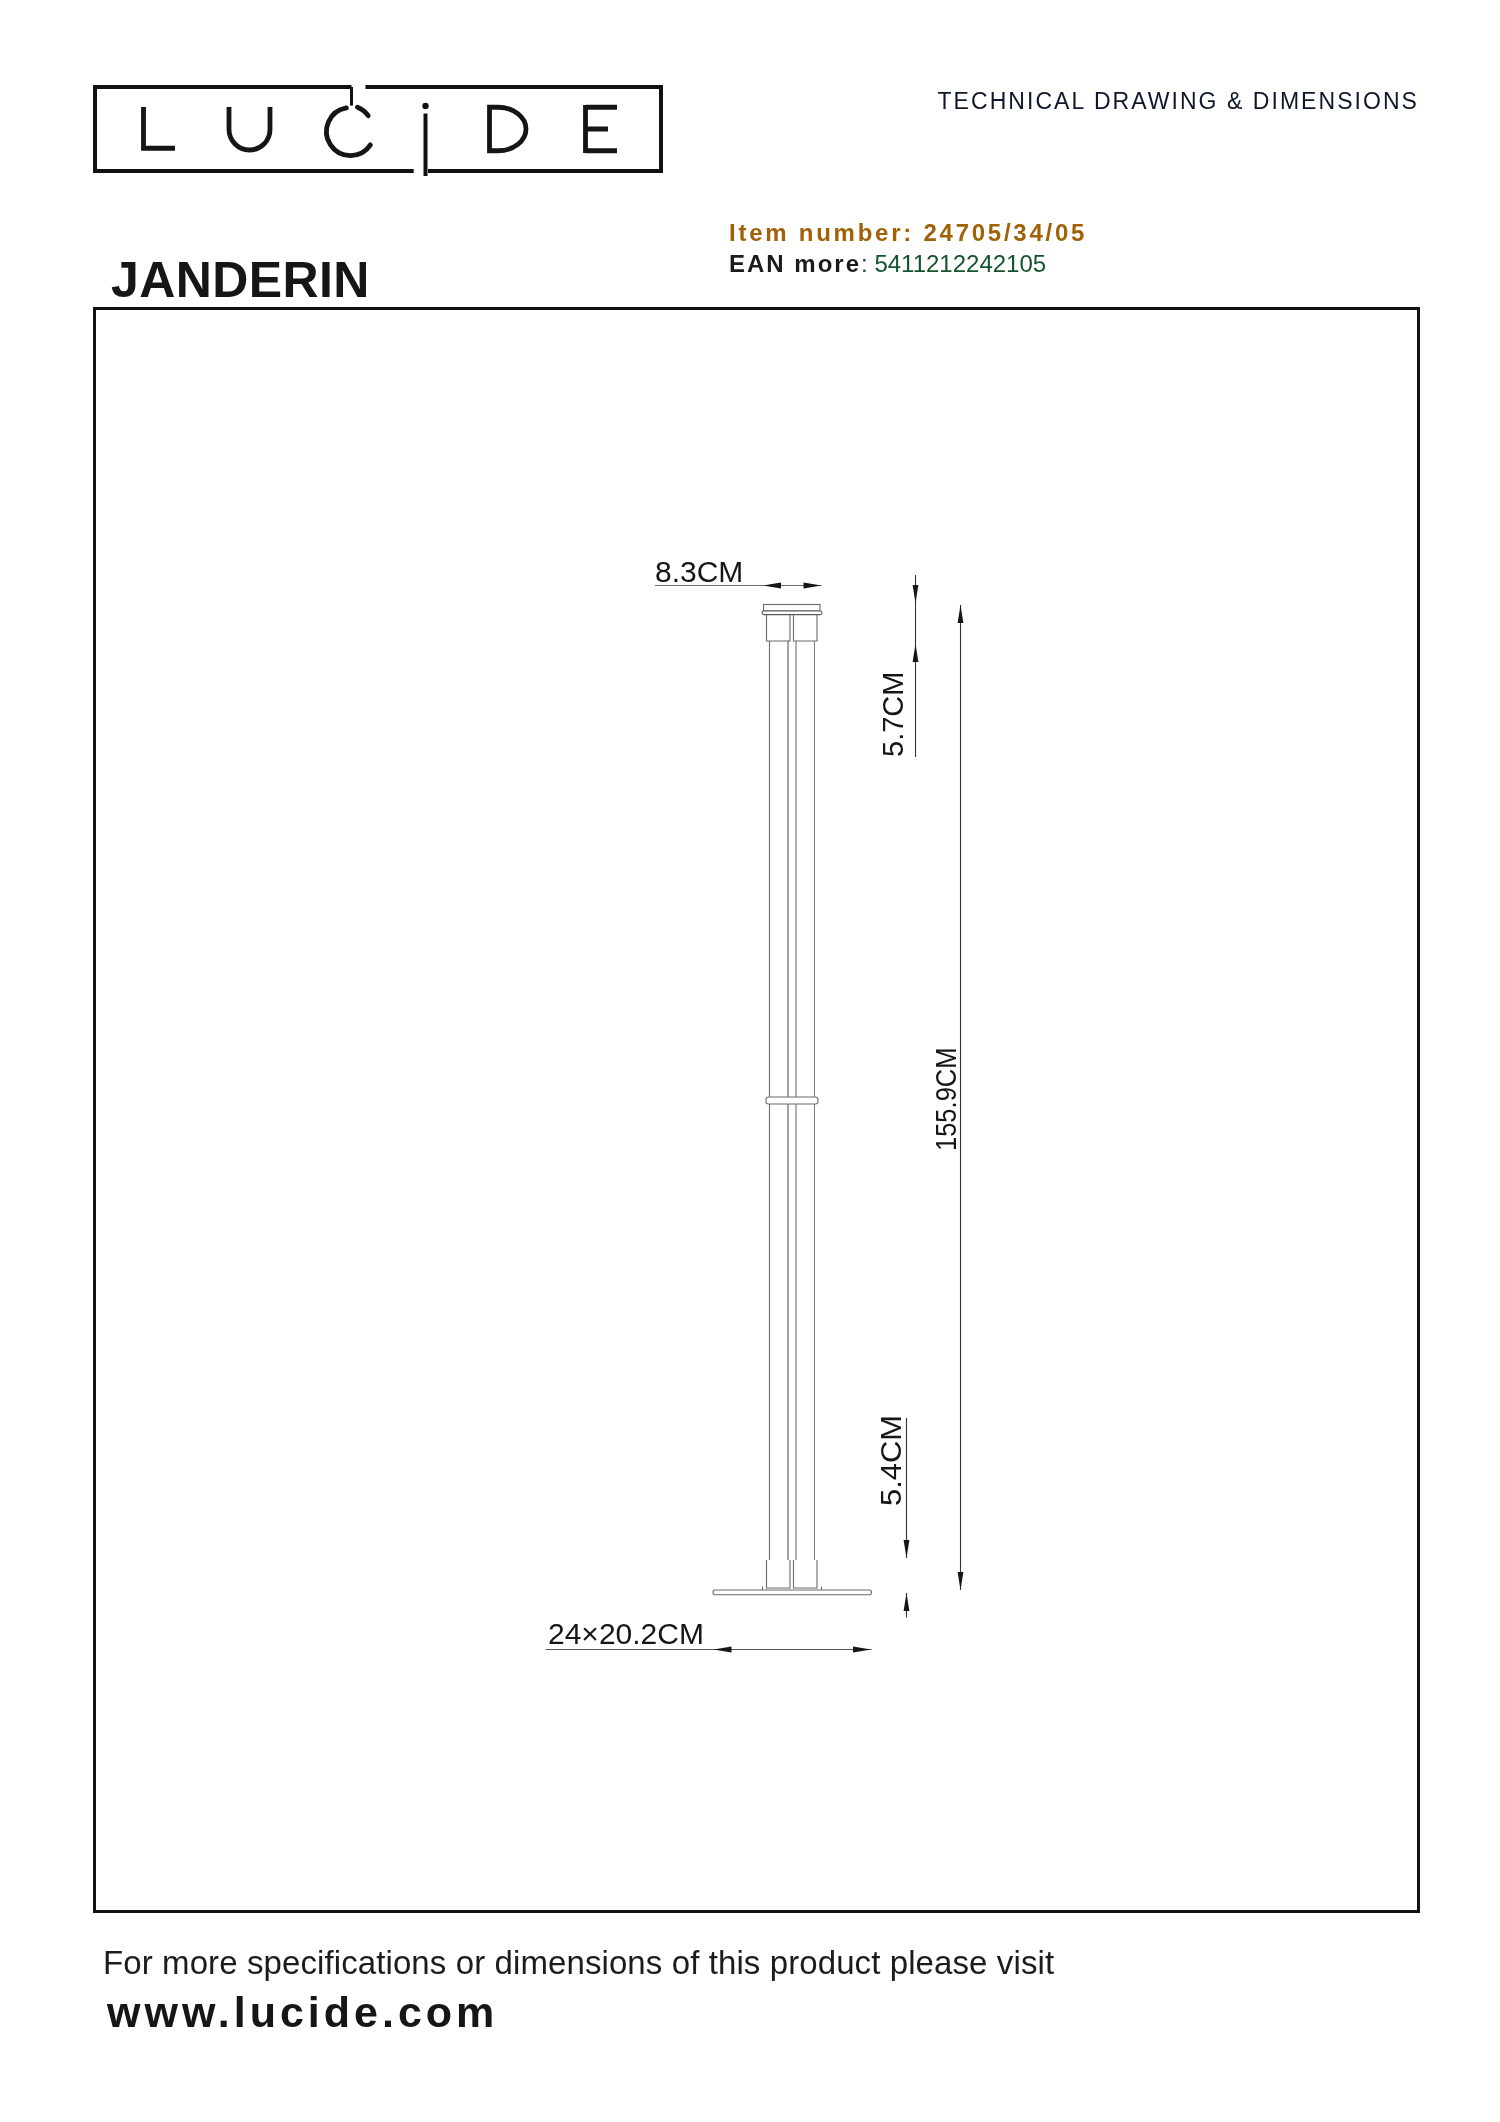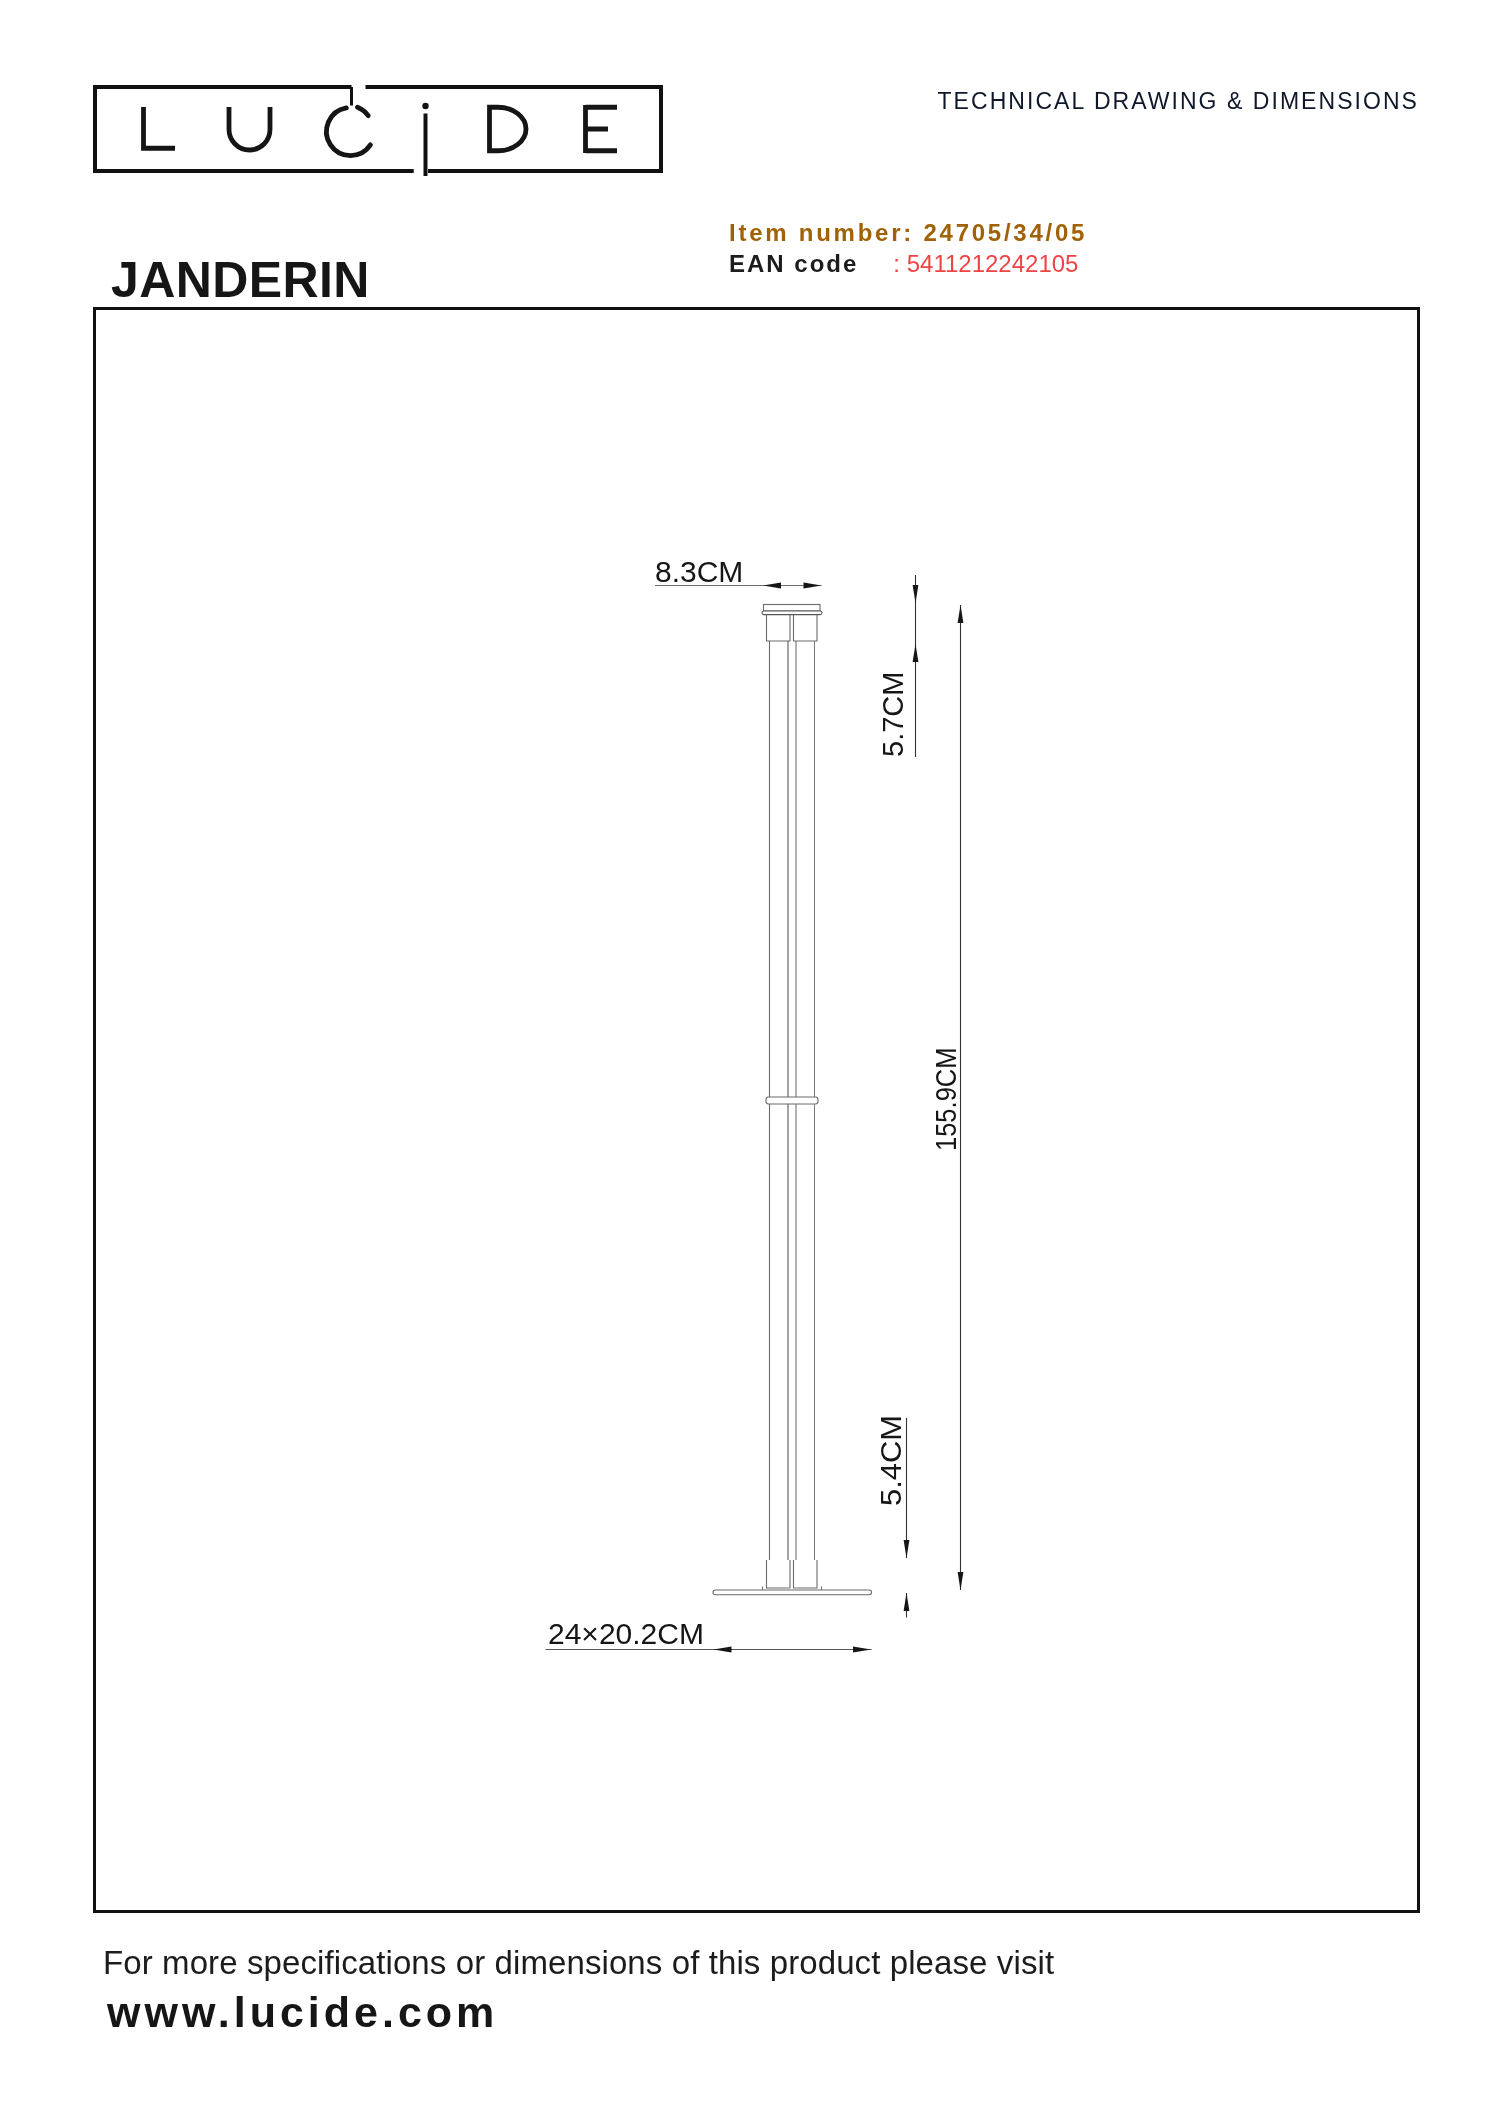--- a/index.html
+++ b/index.html
@@ -34,21 +34,21 @@
 
   <path d="M496.5 69.75 H528 M496.5 26.25 H528 M496.5 24 V72 M496.5 48 H519" stroke="#151515" stroke-width="4.8"></path>
 </svg>
 
 <div class="abs" style="left:0;top:88px;width:1419px;text-align:right;font-size:23px;letter-spacing:2.05px;color:#0f172a;">TECHNICAL DRAWING &amp; DIMENSIONS</div>
 
 <div class="abs" style="left:111px;top:216px;font-size:50px;font-weight:bold;letter-spacing:0.4px;color:#161616;margin-top:35px;">JANDERIN</div>
 
 <div class="abs" style="left:729px;top:219px;font-size:24px;font-weight:bold;letter-spacing:2.75px;color:#a16207;">Item number: 24705/34/05</div>
 
-<div class="abs" style="left:729px;top:250px;font-size:24px;color:#1c1c1c;"><b style="letter-spacing:2.0px;">EAN code</b><span style="color:#ef4444;margin-left:35px;">: <span style="letter-spacing:0;">5411212242105</span></span></div>
+<div class="abs" style="left:729px;top:250px;font-size:24px;color:#1c1c1c;"><b style="letter-spacing:2.0px;">EAN more</b><span style="color:#14532d;">: <span style="letter-spacing:0;">5411212242105</span></span></div>
 
 <svg class="abs" style="left:0;top:0;" width="1500" height="2122" viewBox="0 0 1500 2122" fill="none">
 
   <rect x="94.5" y="308.5" width="1324" height="1603" stroke="#111111" stroke-width="3"></rect>
 
   <rect x="763.5" y="604.5" width="56.5" height="6.5" fill="#ffffff" stroke="#6b6b6b" stroke-width="1.1"></rect>
 
   <rect x="762" y="611" width="60" height="3.6" rx="1.8" fill="#ffffff" stroke="#585858" stroke-width="1.1"></rect>
 
   <path d="M766.5 614.6 V641 H790 V614.6" stroke="#6b6b6b" stroke-width="1.1"></path>

